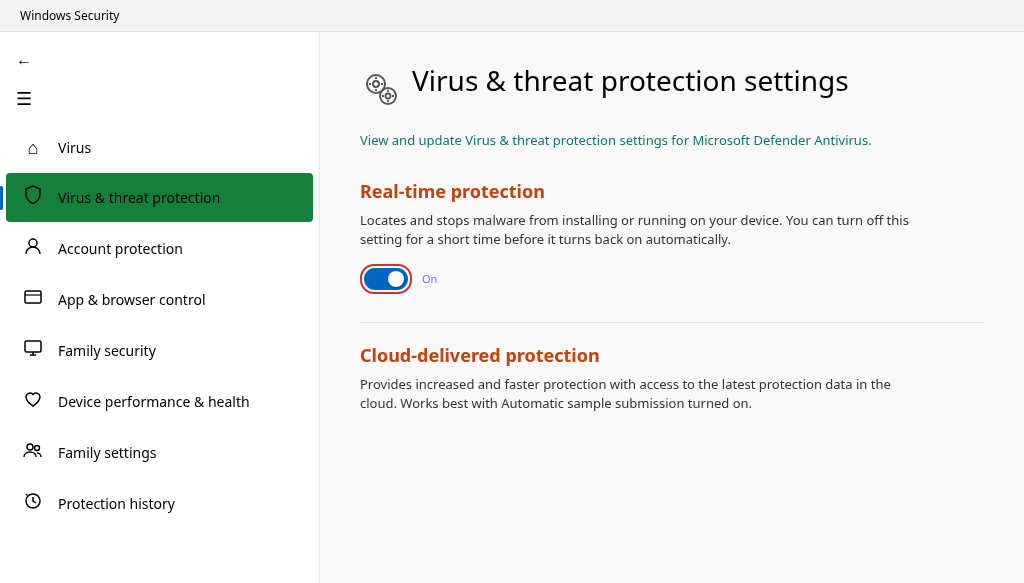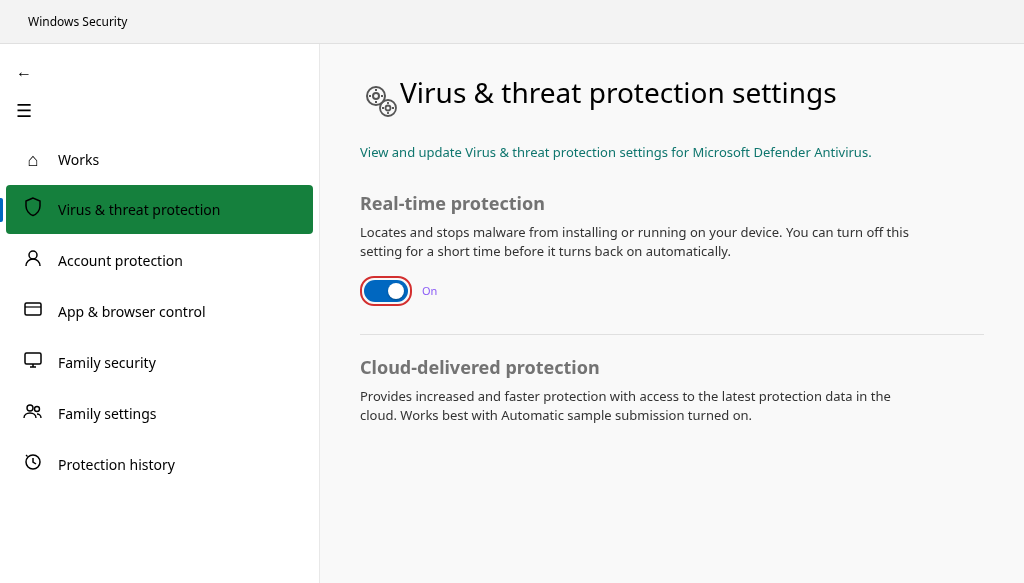--- a/index.html
+++ b/index.html
@@ -6,25 +6,25 @@
     body {
       font-family: 'Segoe UI', system-ui, sans-serif;
       background: #fff;
       width: 1024px;
       height: 583px;
       display: flex;
       flex-direction: column;
       overflow: hidden;
     }
     .titlebar {
-      height: 44px;
+      height: 32px;
       background: #f3f3f3;
       display: flex;
       align-items: center;
-      padding: 0 28px;
+      padding: 0 20px;
       font-size: 12px;
       color: #000;
       border-bottom: 1px solid #e0e0e0;
     }
     .app-body {
       display: flex;
       flex: 1;
       overflow: hidden;
     }
     
@@ -95,20 +95,21 @@
     
     .main-content {
       flex: 1;
       background: #f9f9f9;
       padding: 32px 40px;
       overflow-y: auto;
     }
     .page-header {
       display: flex;
       align-items: flex-start;
+      gap: 12px;
       margin-bottom: 12px;
     }
     .page-header-icon {
       font-size: 36px;
       color: #555;
       margin-top: 4px;
     }
     .page-title {
       font-size: 28px;
       font-weight: 400;
@@ -118,21 +119,21 @@
     .page-subtitle {
       font-size: 13px;
       color: #0f766e;
       margin-bottom: 28px;
       line-height: 1.5;
       max-width: 580px;
     }
     .section-title {
       font-size: 18px;
       font-weight: 700;
-      color: #737373;
+      color: #c2410c;
       margin-bottom: 8px;
     }
     .section-desc {
       font-size: 13px;
       color: #333;
       line-height: 1.5;
       max-width: 560px;
       margin-bottom: 14px;
     }
     .toggle-row {
@@ -190,21 +191,21 @@
   <div class="sidebar">
     <div class="sidebar-top">
       <div class="sidebar-back">
         <span>←</span>
       </div>
       <div class="sidebar-menu-icon">☰</div>
     </div>
 
     <div class="sidebar-item">
       <span class="sidebar-item-icon">⌂</span>
-      <span class="sidebar-item-label">Works</span>
+      <span class="sidebar-item-label">Virus</span>
     </div>
     <div class="sidebar-item active">
       <span class="sidebar-item-icon">
         <svg width="20" height="20" viewBox="0 0 20 20" fill="none" xmlns="http://www.w3.org/2000/svg">
           <path d="M10 1L3 4V9C3 13.25 6 17.2 10 18.5C14 17.2 17 13.25 17 9V4L10 1Z" stroke="#000" stroke-width="1.5" fill="none"></path>
         </svg>
       </span>
       <span class="sidebar-item-label">Virus &amp; threat protection</span>
     </div>
     <div class="sidebar-item">
@@ -227,20 +228,28 @@
     </div>
     <div class="sidebar-item">
       <span class="sidebar-item-icon">
         <svg width="20" height="20" viewBox="0 0 20 20" fill="none" xmlns="http://www.w3.org/2000/svg">
           <rect x="2" y="3" width="16" height="11" rx="1.5" stroke="#000" stroke-width="1.5" fill="none"></rect>
           <line x1="7" y1="17" x2="13" y2="17" stroke="#000" stroke-width="1.5"></line>
           <line x1="10" y1="14" x2="10" y2="17" stroke="#000" stroke-width="1.5"></line>
         </svg>
       </span>
       <span class="sidebar-item-label">Family security</span>
+    </div>
+    <div class="sidebar-item">
+      <span class="sidebar-item-icon">
+        <svg width="20" height="20" viewBox="0 0 20 20" fill="none" xmlns="http://www.w3.org/2000/svg">
+          <path d="M10 17S3 12.5 3 7.5A4 4 0 0 1 10 5.5a4 4 0 0 1 7 2c0 5-7 9.5-7 9.5z" stroke="#000" stroke-width="1.5" fill="none"></path>
+        </svg>
+      </span>
+      <span class="sidebar-item-label">Device performance &amp; health</span>
     </div>
     <div class="sidebar-item">
       <span class="sidebar-item-icon">
         <svg width="20" height="20" viewBox="0 0 20 20" fill="none" xmlns="http://www.w3.org/2000/svg">
           <circle cx="7" cy="7" r="3" stroke="#000" stroke-width="1.4" fill="none"></circle>
           <circle cx="14" cy="8" r="2.5" stroke="#000" stroke-width="1.4" fill="none"></circle>
           <path d="M1 17c0-3 2.686-5 6-5s6 2 6 5" stroke="#000" stroke-width="1.4" fill="none"></path>
           <path d="M14 13c2 0 4 1.5 4 4" stroke="#000" stroke-width="1.4" fill="none"></path>
         </svg>
       </span>

